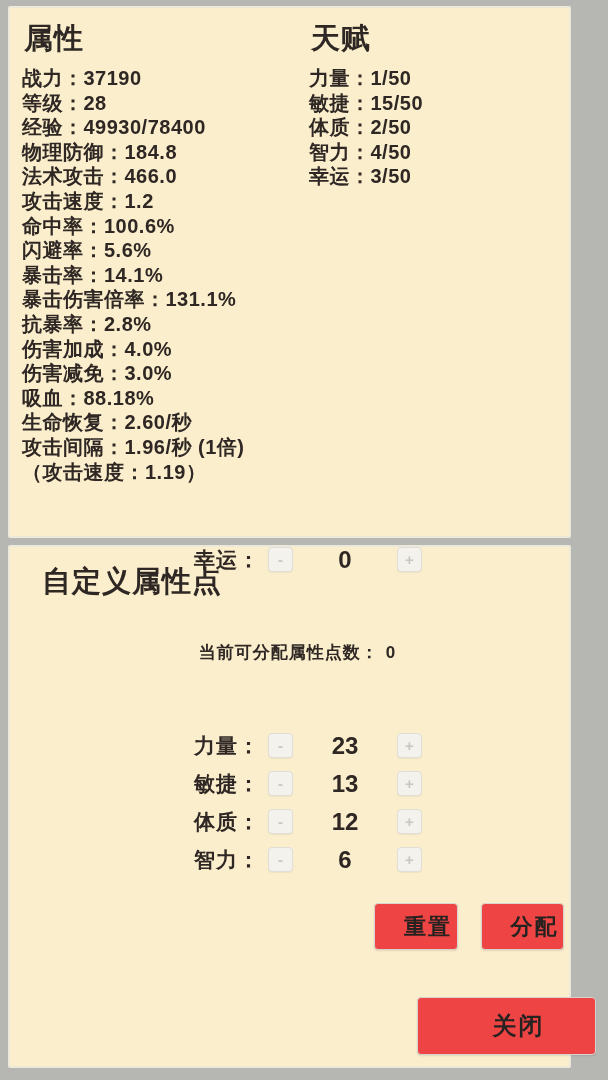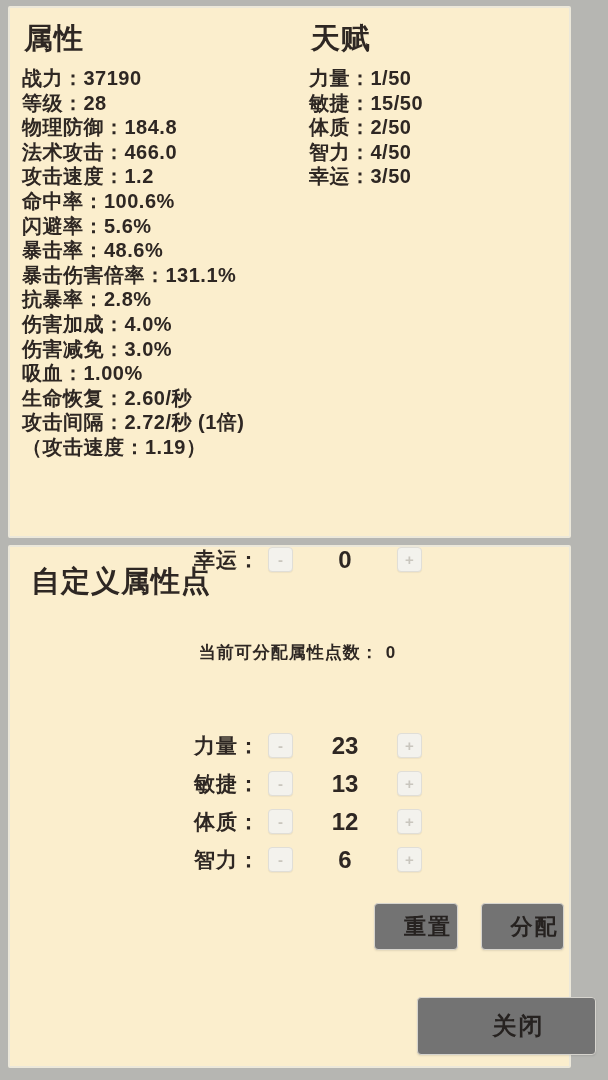--- a/index.html
+++ b/index.html
@@ -31,21 +31,21 @@
     white-space:nowrap;
   }
   .stats-col   { position:absolute; left:12px;  top:58px; }
   .talents-col { position:absolute; left:299px; top:58px; }
   .stat-line {
     font-size:20px;
     line-height:24.6px;
     white-space:nowrap;
     letter-spacing:0.5px;
   }
-  .alloc-title { left:21px; top:16px; }
+  .alloc-title { left:32px; top:16px; }
   .avail-line {
     position:absolute;
     top:94px; left:0;
     width:100%;
     text-align:center;
     font-size:17px;
     letter-spacing:1px;
     padding-left:16px;
   }
   .avail-value { margin-left:7px; }
@@ -76,21 +76,21 @@
     color:#c9c6be;
     font-size:15px; font-weight:700;
     font-family:"Liberation Sans","DejaVu Sans",sans-serif;
     display:flex; align-items:center; justify-content:center;
     cursor:pointer;
   }
   .stepper.minus { left:258px; }
   .stepper.plus  { left:387px; }
   .btn {
     position:absolute;
-    background:#737373;
+    background:#ef4444;
     border:1px solid #d6d4ce;
     border-radius:4px;
     box-shadow:0 1px 2px rgba(0,0,0,0.10);
     color:#262220;
     font-weight:700;
     font-family:"Liberation Sans","DejaVu Sans",sans-serif;
     font-size:22px;
     letter-spacing:2px;
     display:flex; align-items:center; justify-content:center;
     cursor:pointer;
@@ -103,33 +103,34 @@
 </head>
 <body>
 
 <section class="panel panel-stats">
   <h1 class="section-title" style="left:14px;">属性</h1>
   <h1 class="section-title" style="left:301px;">天赋</h1>
 
   <div class="stats-col">
     <div class="stat-line">战力：37190</div>
     <div class="stat-line">等级：28</div>
+    <div class="stat-line">经验：49930/78400</div>
     <div class="stat-line">物理防御：184.8</div>
     <div class="stat-line">法术攻击：466.0</div>
     <div class="stat-line">攻击速度：1.2</div>
     <div class="stat-line">命中率：100.6%</div>
     <div class="stat-line">闪避率：5.6%</div>
-    <div class="stat-line">暴击率：48.6%</div>
+    <div class="stat-line">暴击率：14.1%</div>
     <div class="stat-line">暴击伤害倍率：131.1%</div>
     <div class="stat-line">抗暴率：2.8%</div>
     <div class="stat-line">伤害加成：4.0%</div>
     <div class="stat-line">伤害减免：3.0%</div>
-    <div class="stat-line">吸血：1.00%</div>
+    <div class="stat-line">吸血：88.18%</div>
     <div class="stat-line">生命恢复：2.60/秒</div>
-    <div class="stat-line">攻击间隔：2.72/秒 (1倍)</div>
+    <div class="stat-line">攻击间隔：1.96/秒 (1倍)</div>
     <div class="stat-line">（攻击速度：1.19）</div>
   </div>
 
   <div class="talents-col">
     <div class="stat-line">力量：1/50</div>
     <div class="stat-line">敏捷：15/50</div>
     <div class="stat-line">体质：2/50</div>
     <div class="stat-line">智力：4/50</div>
     <div class="stat-line">幸运：3/50</div>
   </div>

